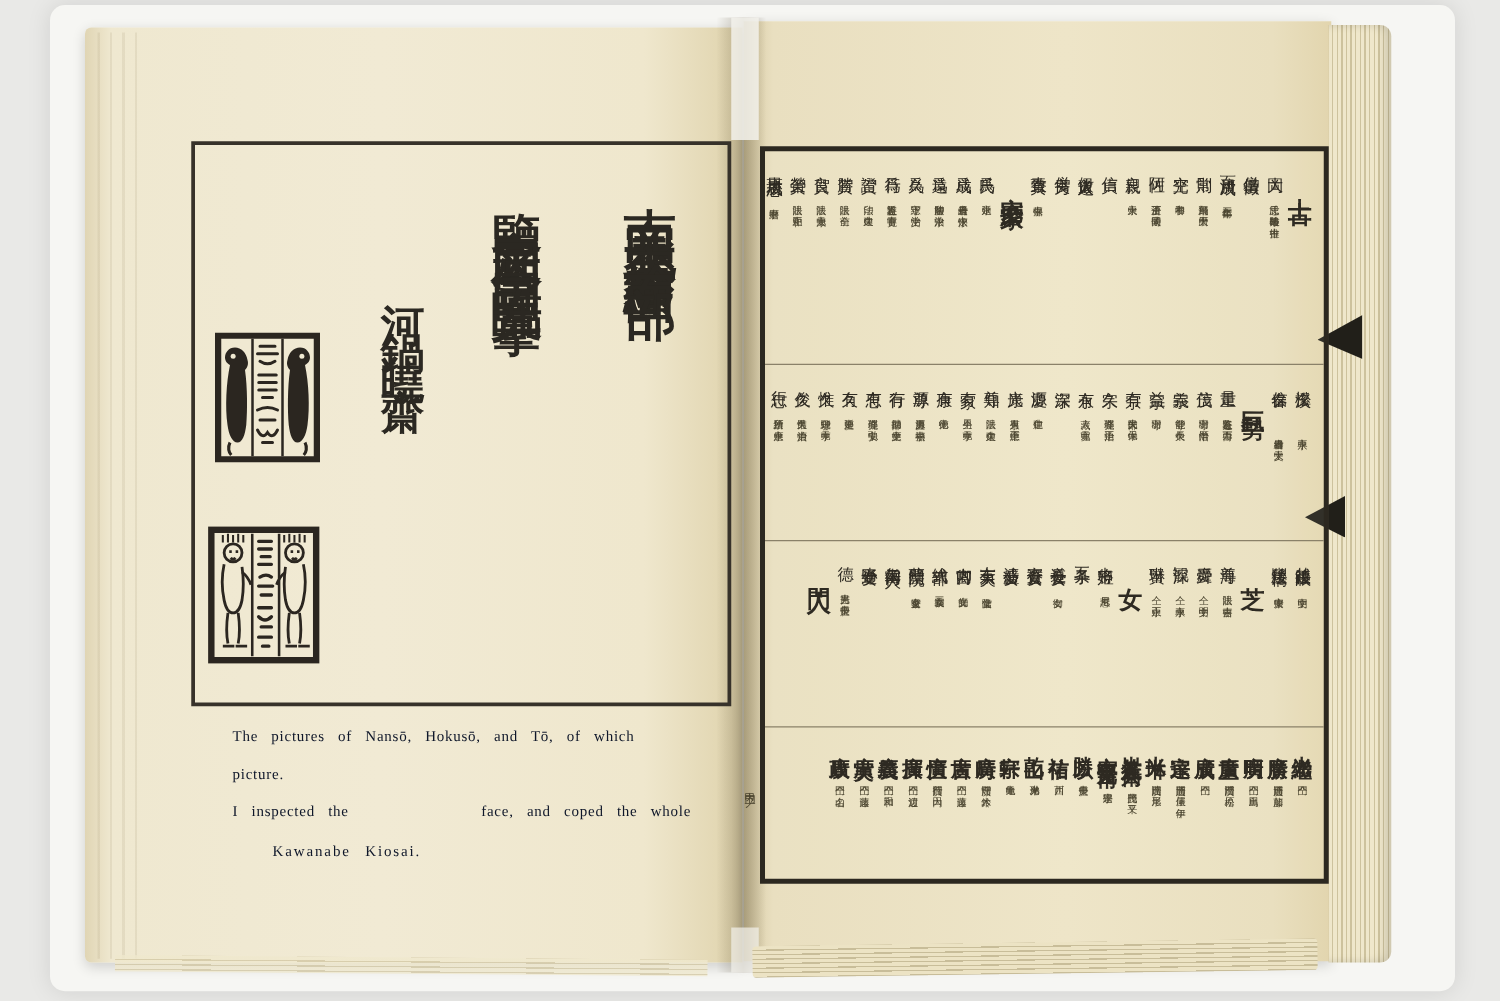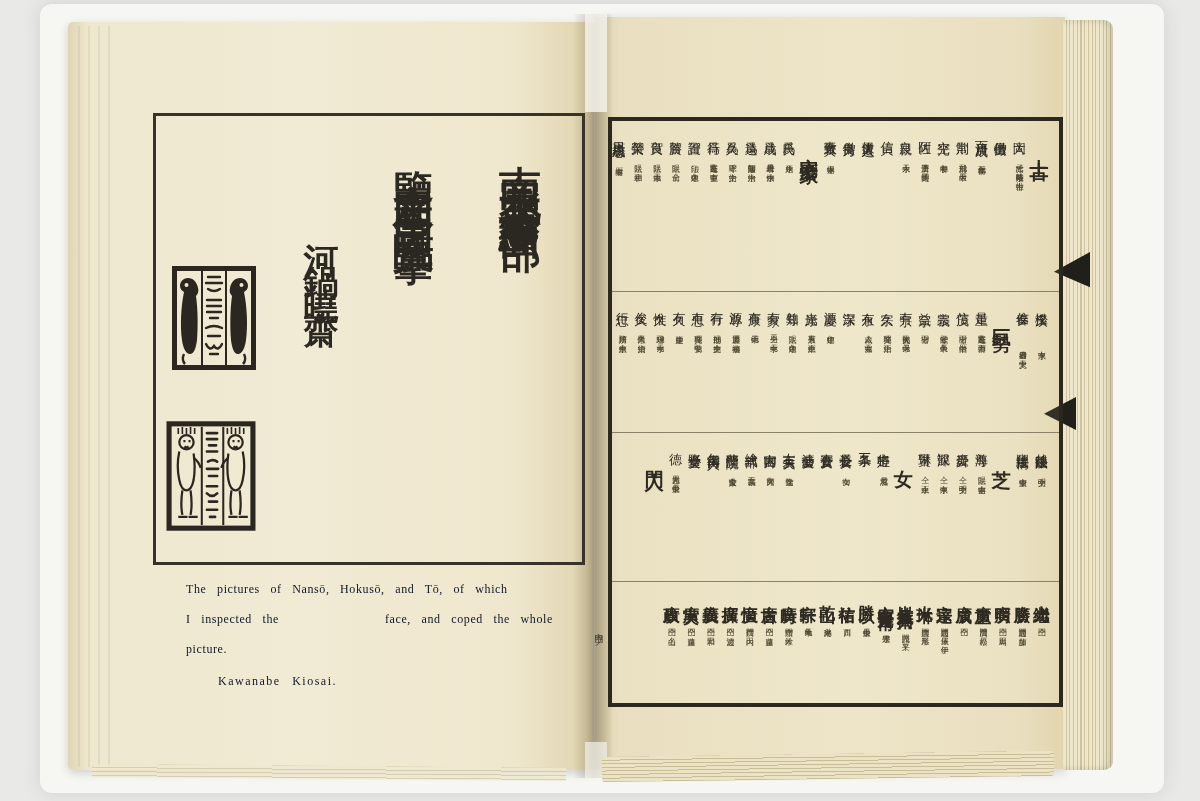--- a/index.html
+++ b/index.html
@@ -128,22 +128,22 @@
         <g stroke="#2b2620" stroke-width="2.6" fill="none" stroke-linecap="round">
           <path d="M40 12 h10 M40 18 h10 M42 24 h7 M40 30 h10"></path>
           <path d="M41 40 q5 -3 9 0 M40 47 h11 M42 54 h8"></path>
           <path d="M40 64 h10 M40 71 q5 5 10 0 M42 79 h8 M40 87 h10 M43 94 h5"></path>
         </g>
       </svg>
     </div>
 
     <div class="caption">
       <div class="cap-line">The pictures of Nansō, Hokusō, and Tō, of which</div>
+      <div class="cap-line">picture.</div>
       <div class="cap-line">I inspected the          face, and coped the whole</div>
-      <div class="cap-line">picture.</div>
       <div class="cap-line cap-sig">Kawanabe Kiosai.</div>
     </div>
 
     <div class="painters-box">
       <div class="band band-1">
 
       <div class="entry is-hdr">
             <span class="hdr">上古</span>
             
             

